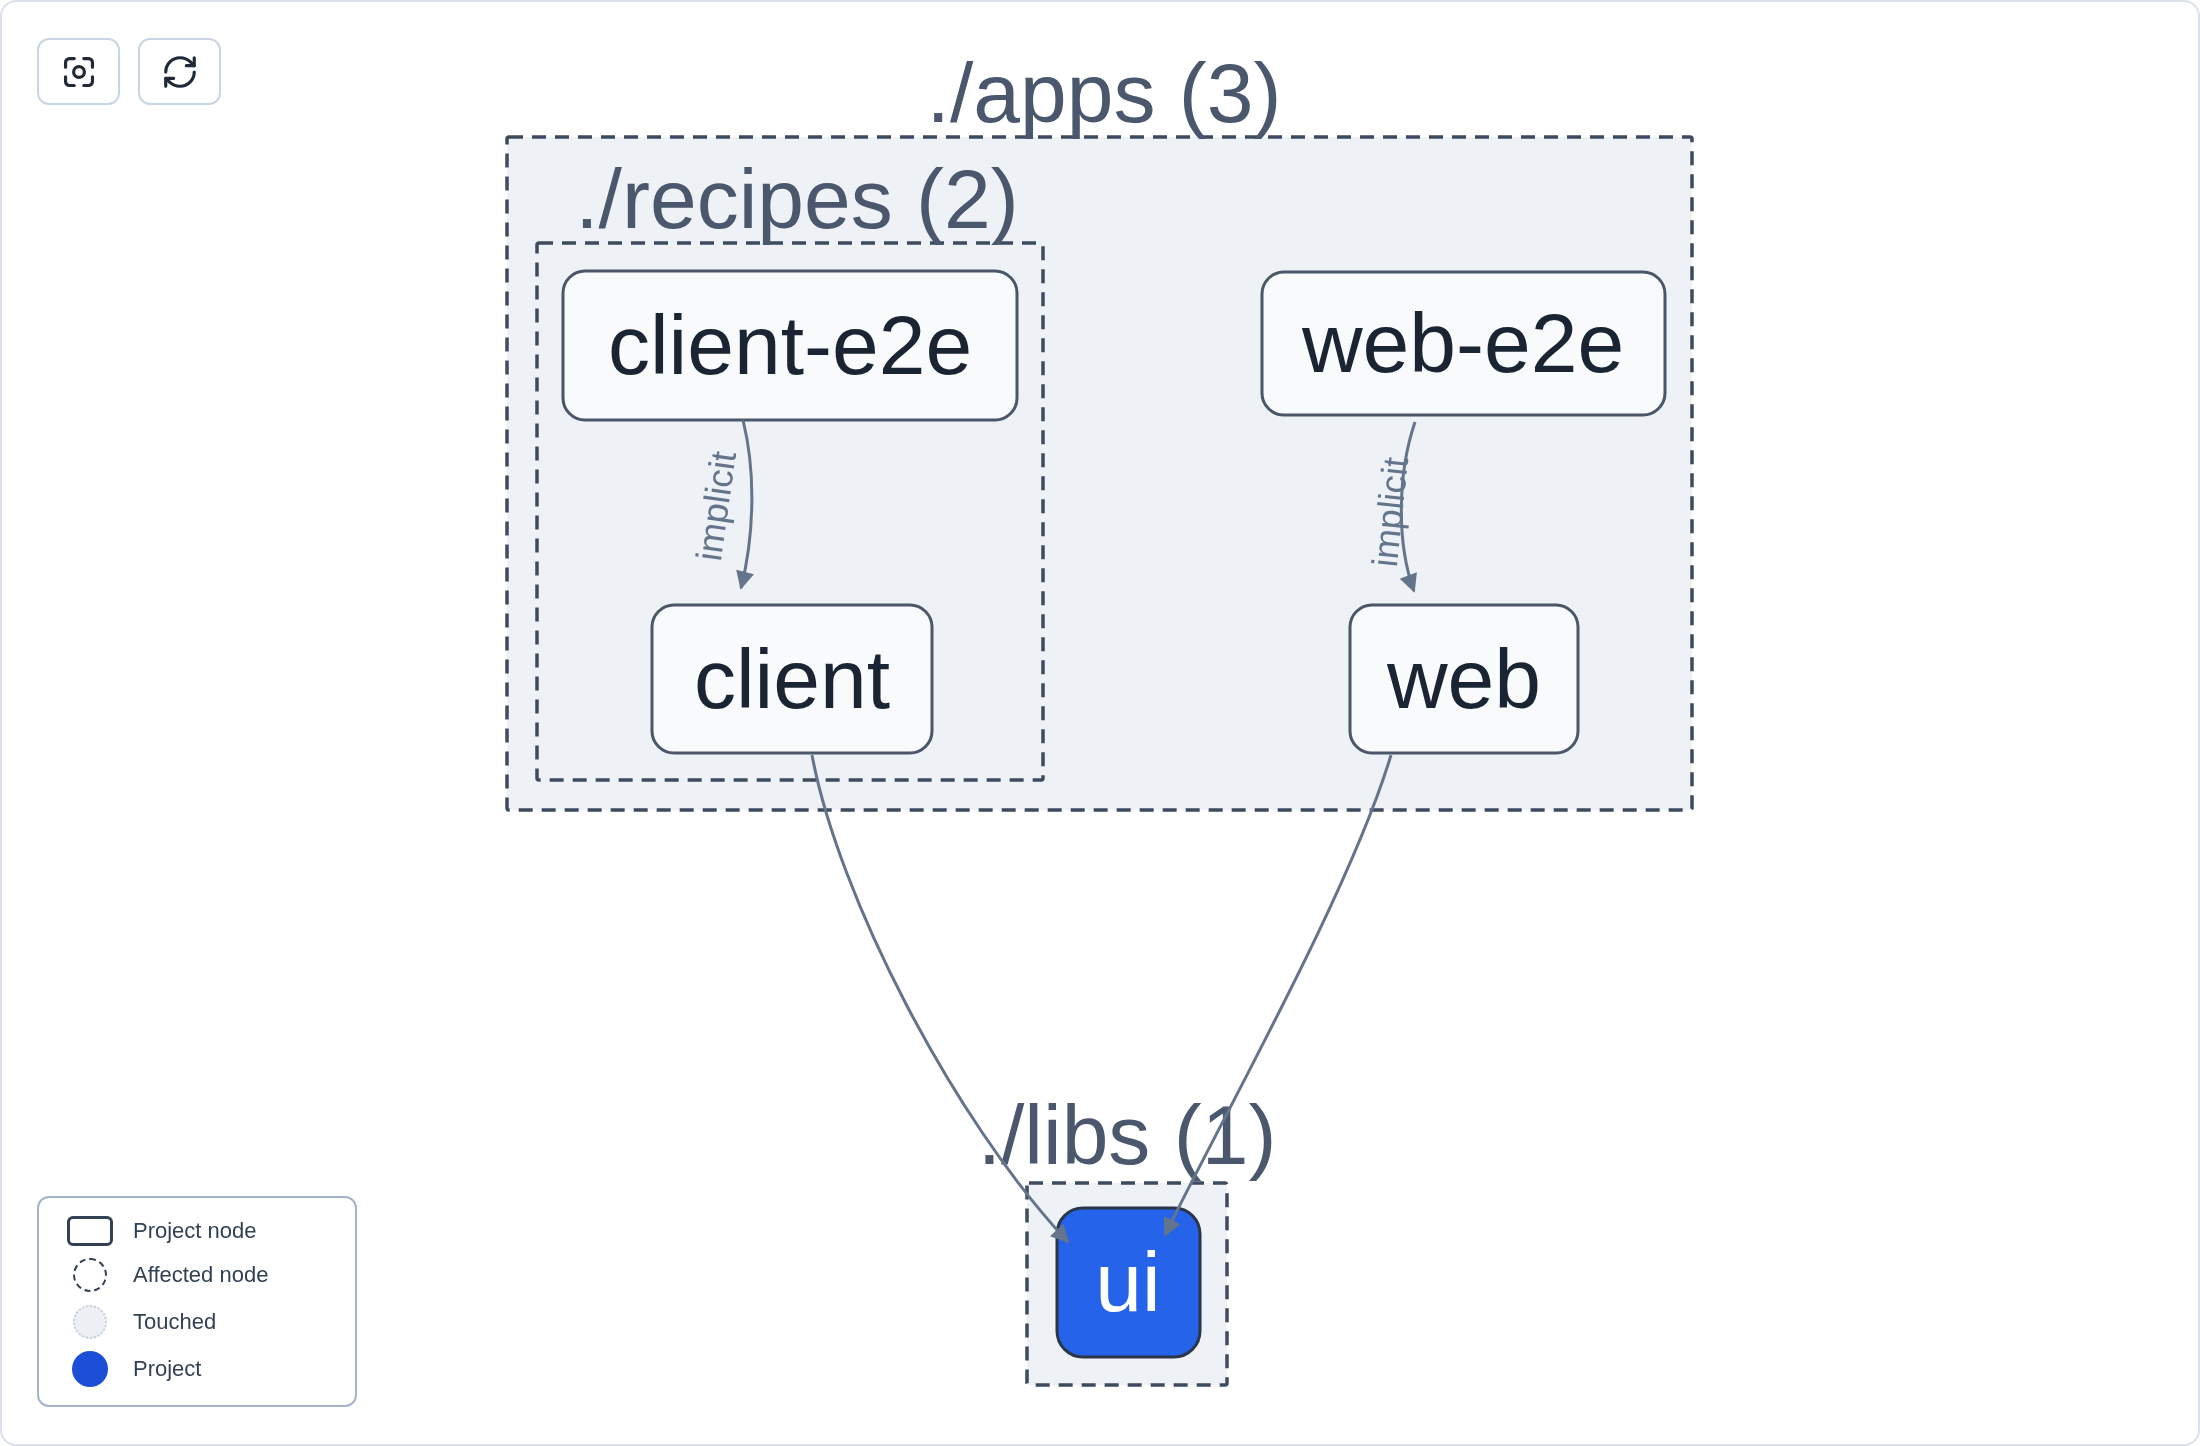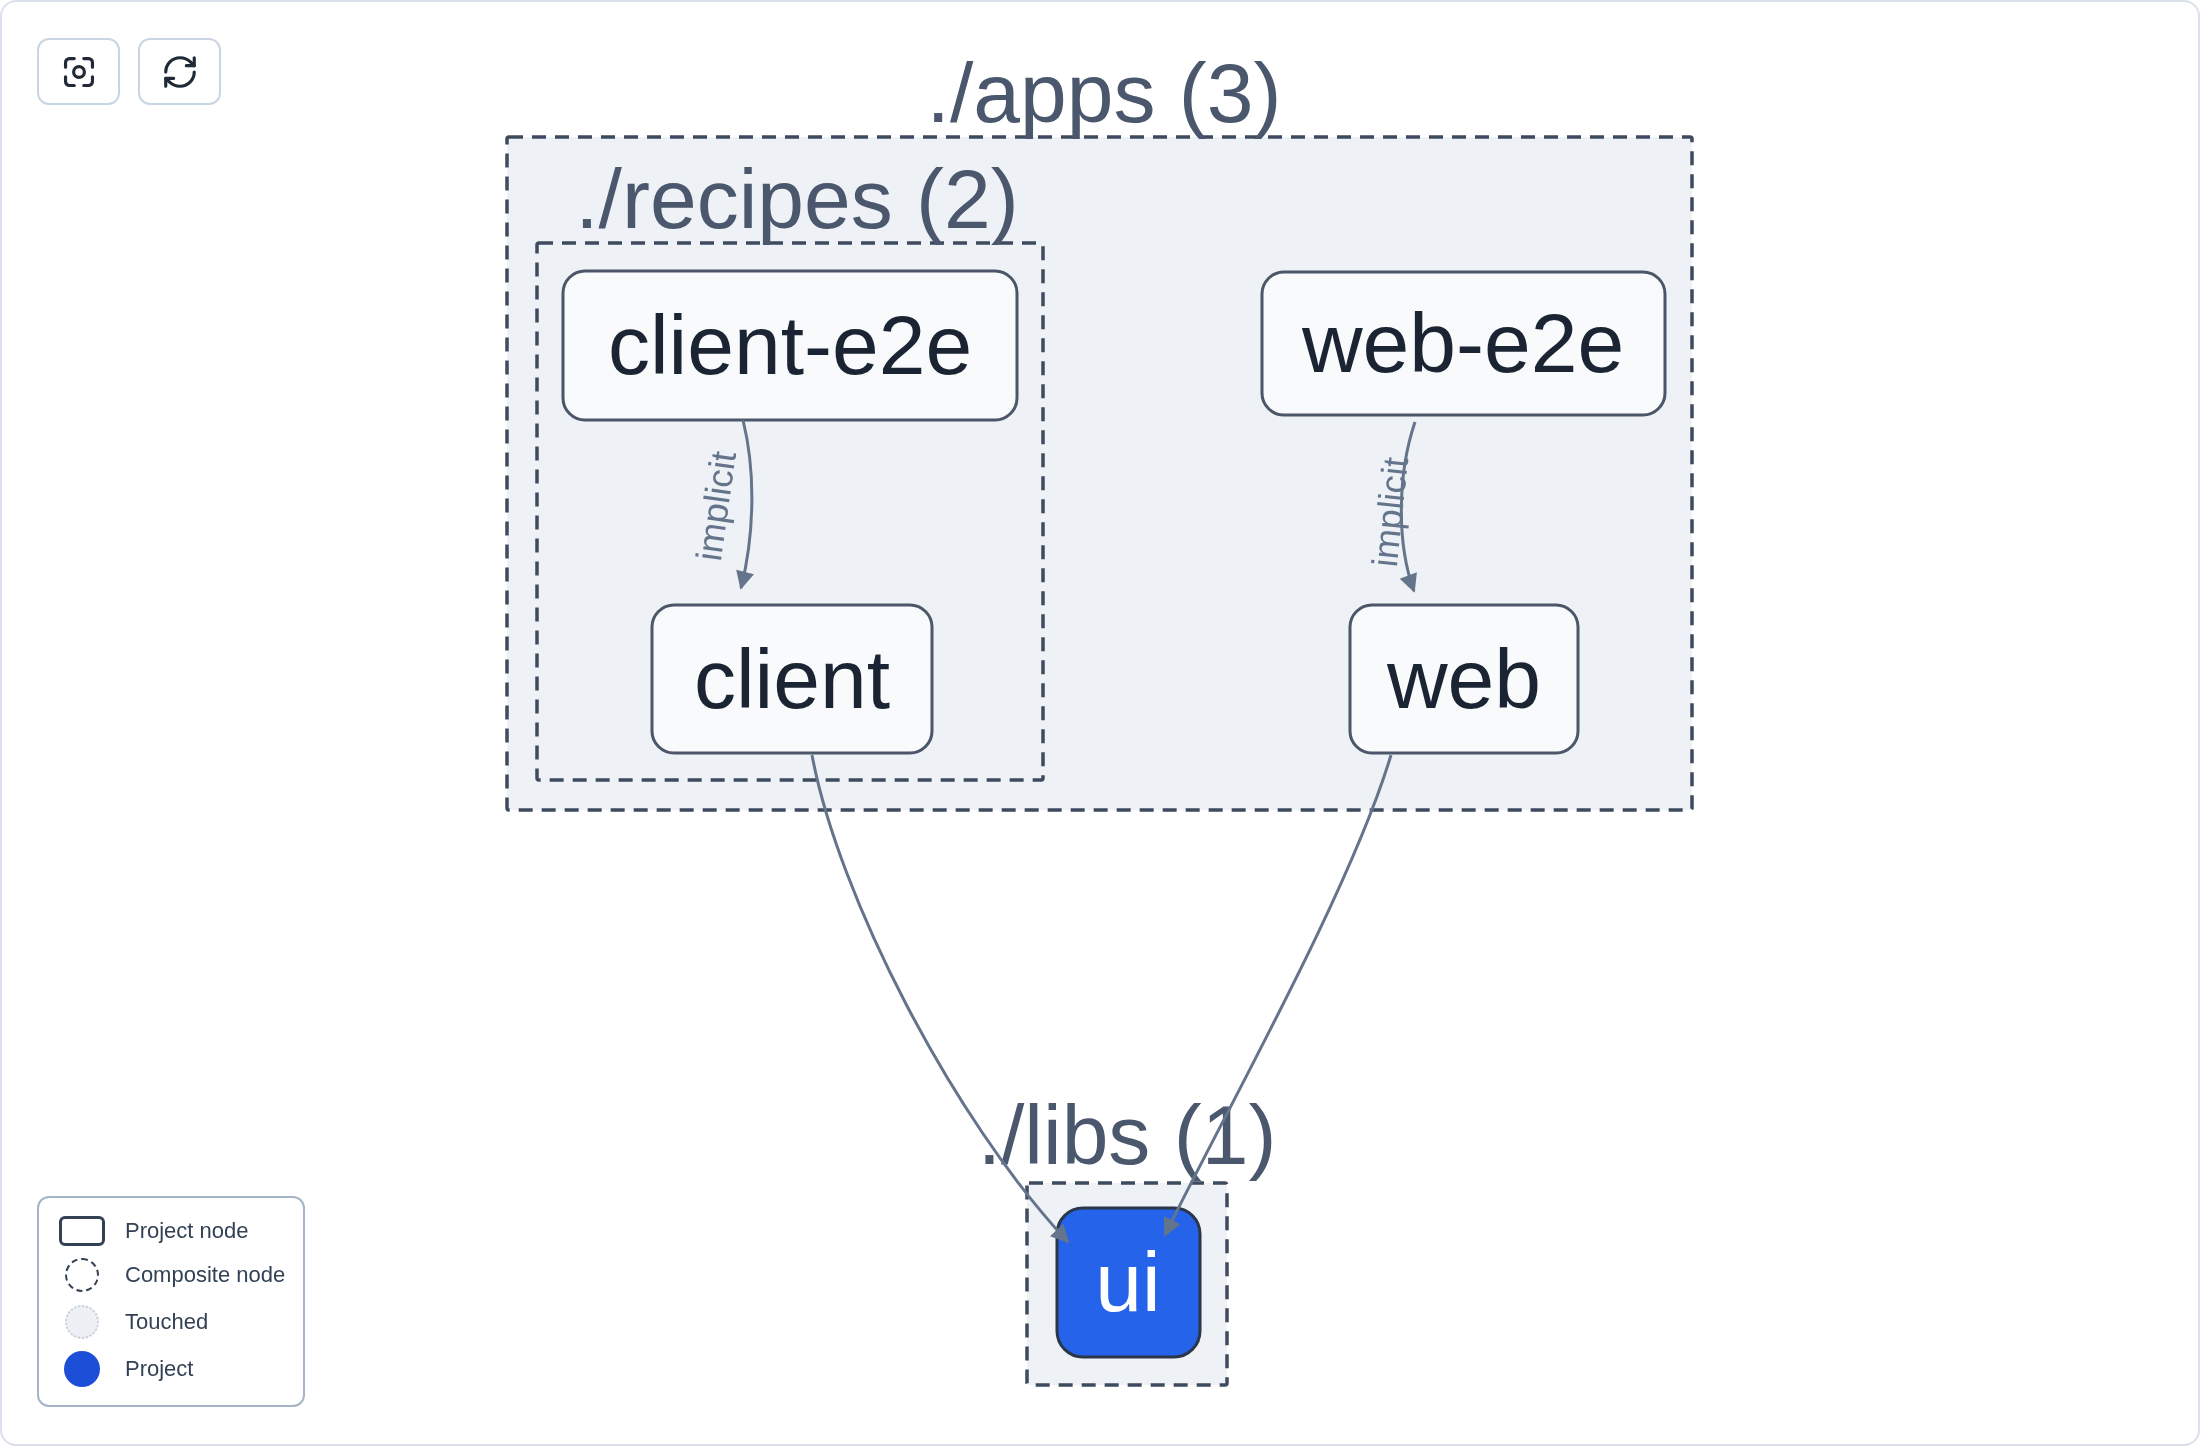--- a/index.html
+++ b/index.html
@@ -16,24 +16,24 @@
   
   .toolbar-btn {
     position:absolute; width:83px; height:67px; background:#ffffff;
     border:2px solid #c9d5e3; border-radius:12px; box-sizing:border-box;
     display:flex; align-items:center; justify-content:center; cursor:pointer;
   }
   .toolbar-btn svg { stroke:#1f2937; }
 
   
   .legend {
-    position:absolute; left:37px; top:1196px; width:268px; height:211px;
+    position:absolute; left:37px; top:1196px; width:320px; height:211px;
     background:#ffffff; border:2px solid #a5b4c8; border-radius:12px;
     box-sizing:border-box; display:flex; flex-direction:column;
-    justify-content:space-evenly; padding:6px 0;
+    justify-content:space-evenly; padding:6px 8px;
   }
   .legend-row { display:flex; align-items:center; }
   .legend-swatch-col { width:86px; display:flex; justify-content:center; flex:none; }
   .legend-label { font-size:22px; color:#334155; }
   .sw-project  { width:46px; height:30px; border:3px solid #334155; border-radius:6px; background:#ffffff; box-sizing:border-box; }
   .sw-composite{ width:34px; height:34px; border:2.5px dashed #334155; border-radius:50%; box-sizing:border-box; }
   .sw-affected { width:34px; height:34px; border:2px dotted #c6d0dc; border-radius:50%; background:#edf1f6; box-sizing:border-box; }
   .sw-touched  { width:36px; height:36px; border-radius:50%; background:#1d4ed8; }
 
   
@@ -123,21 +123,21 @@
   <div class="legend-row">
     <span class="legend-swatch-col">
       <span class="sw-project"></span>
     </span>
     <span class="legend-label">Project node</span>
   </div>
   <div class="legend-row">
     <span class="legend-swatch-col">
       <span class="sw-composite"></span>
     </span>
-    <span class="legend-label">Composite node</span>
+    <span class="legend-label">Affected node</span>
   </div>
   <div class="legend-row">
     <span class="legend-swatch-col">
       <span class="sw-affected"></span>
     </span>
     <span class="legend-label">Touched</span>
   </div>
   <div class="legend-row">
     <span class="legend-swatch-col">
       <span class="sw-touched"></span>

